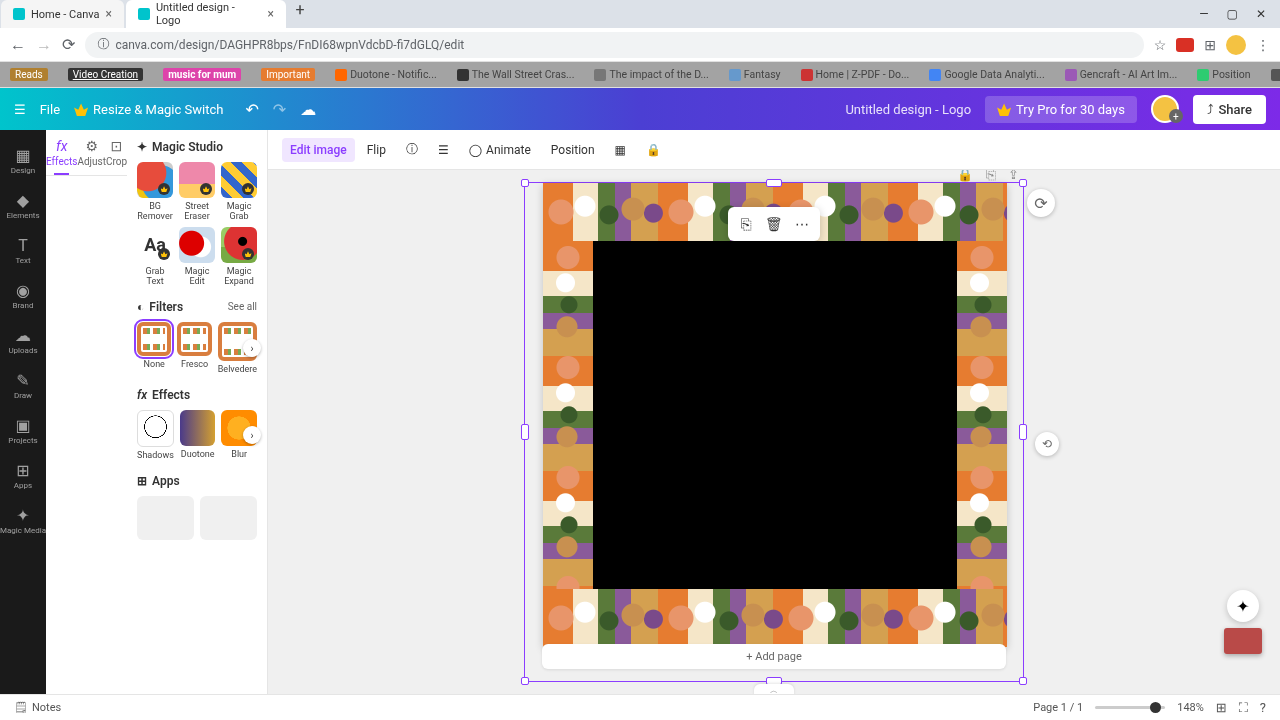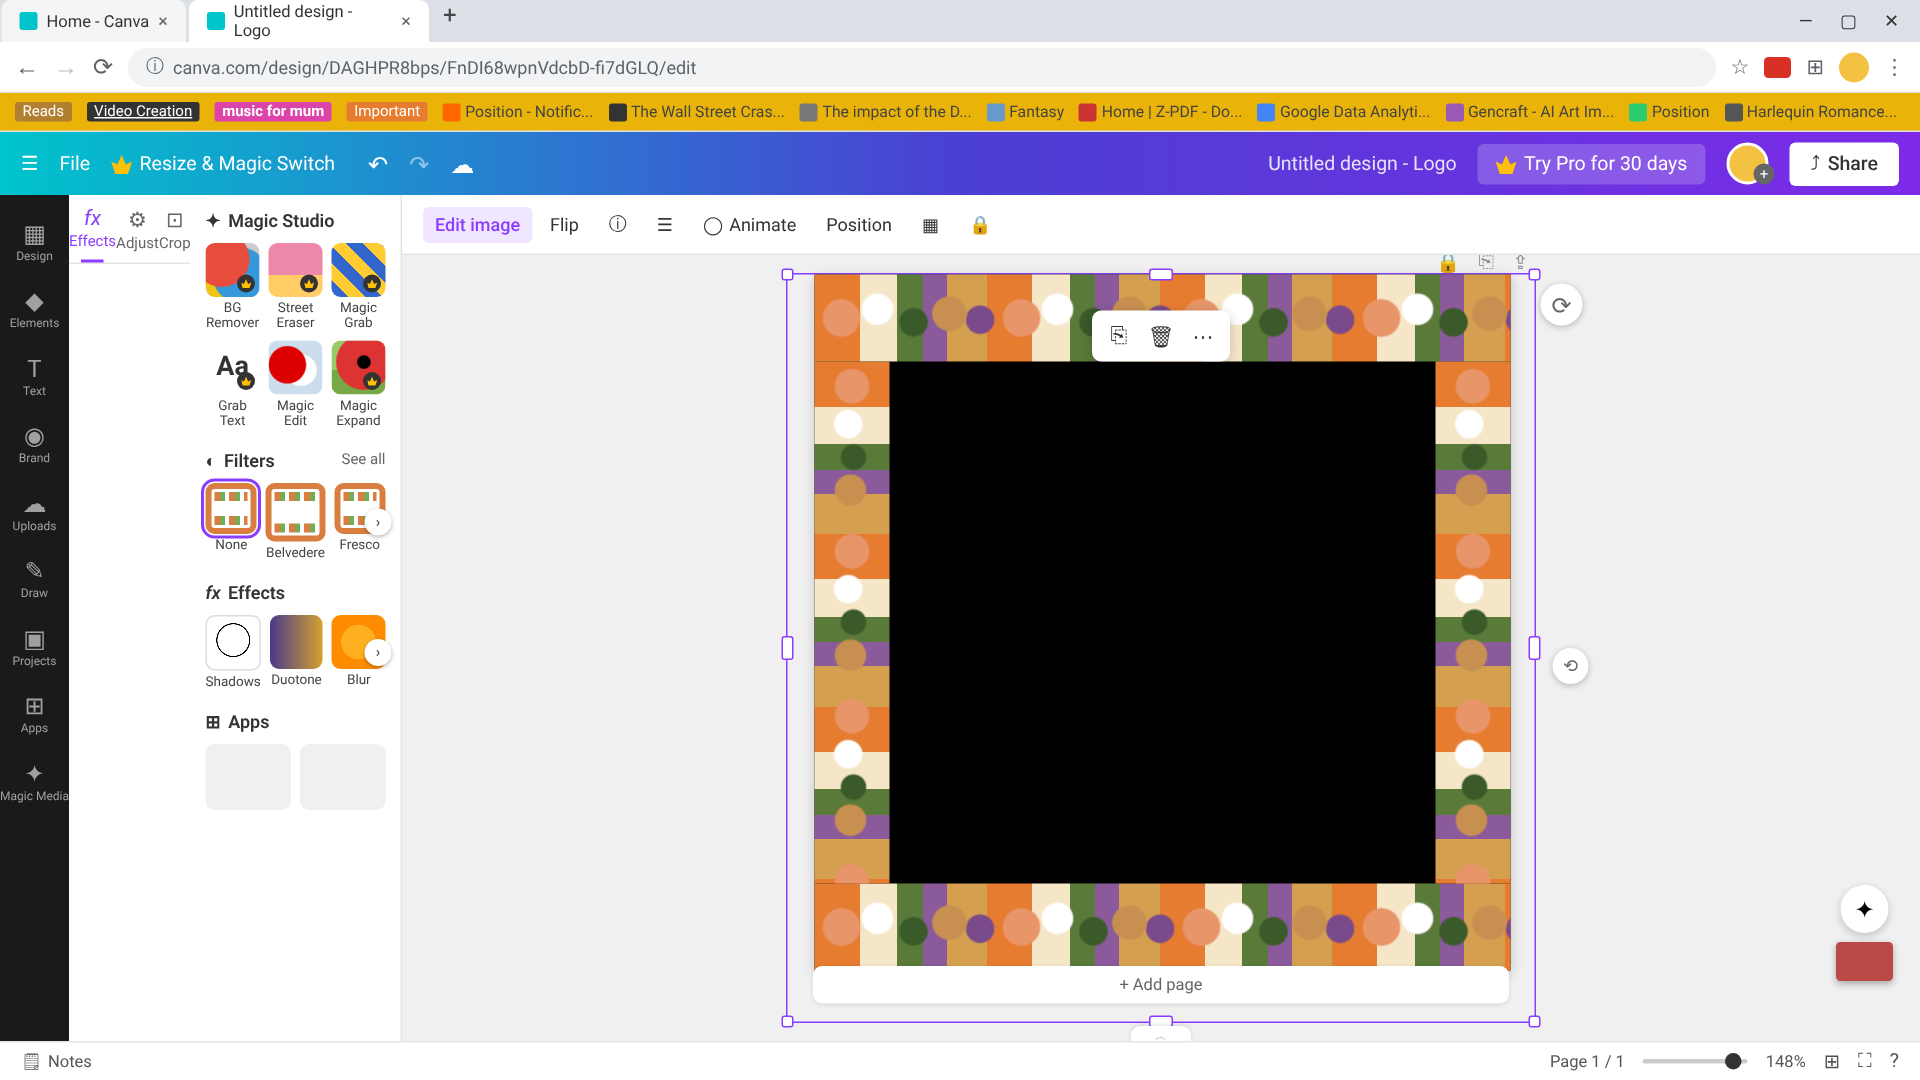--- a/index.html
+++ b/index.html
@@ -16,21 +16,21 @@
 .window-ctrls { margin-left: auto; display: flex; gap: 18px; padding-right: 14px; color: #333; font-size: 12px; }
 
 .addr-bar { background: #fff; height: 34px; display: flex; align-items: center; padding: 0 10px; gap: 10px; border-bottom: 1px solid #e0e0e0; }
 .nav-btn { color: #5f6368; font-size: 16px; cursor: pointer; }
 .nav-btn.disabled { color: #bbb; }
 .url-field { flex: 1; background: #f1f3f4; border-radius: 14px; height: 26px; display: flex; align-items: center; padding: 0 12px; font-size: 12px; color: #5f6368; gap: 6px; }
 .url-icons { display: flex; gap: 10px; align-items: center; color: #5f6368; font-size: 14px; }
 .avatar-sm { width: 20px; height: 20px; border-radius: 50%; background: #f4c242; }
 .red-badge { width: 18px; height: 14px; background: #d93025; border-radius: 3px; }
 
-.bookmarks { background: #eab308; height: 26px; display: flex; align-items: center; padding: 0 10px; gap: 10px; font-size: 10.5px; color: #444; border-bottom: 1px solid #e0e0e0; overflow: hidden; }
+.bookmarks { background: #a3a3a3; height: 26px; display: flex; align-items: center; padding: 0 10px; gap: 20px; font-size: 10.5px; color: #444; border-bottom: 1px solid #e0e0e0; overflow: hidden; }
 .bm { display: flex; align-items: center; gap: 3px; cursor: pointer; white-space: nowrap; }
 .bm-reads { background: #b08030; color: #fff; padding: 1px 5px; border-radius: 2px; font-size: 10px; }
 .bm-vid { background: #333; color: #fff; padding: 1px 5px; border-radius: 2px; font-size: 10px; text-decoration: underline; }
 .bm-music { background: #d4a; color: #fff; padding: 1px 5px; border-radius: 2px; font-size: 10px; font-weight: bold; }
 .bm-imp { background: #e67c30; color: #fff; padding: 1px 5px; border-radius: 2px; font-size: 10px; }
 .bm-icon { width: 12px; height: 12px; border-radius: 2px; background: #888; display: inline-block; }
 
 
 .canva-bar { background: linear-gradient(90deg, #00c4cc, #4b3fd3, #7d2ae8); height: 42px; display: flex; align-items: center; padding: 0 14px; gap: 14px; color: #fff; font-size: 13px; }
 .menu-icon, .file-btn { cursor: pointer; }
@@ -184,21 +184,21 @@
   </div>
 </div>
 
 <div class="bookmarks">
   <span class="bm bm-reads">Reads</span>
   <span class="bm bm-vid">Video Creation</span>
   <span class="bm bm-music">music for mum</span>
   <span class="bm bm-imp">Important</span>
   <span class="bm">
       <span class="bm-icon" style="background:#f60"></span>
-      <span>Position - Notific...</span>
+      <span>Duotone - Notific...</span>
     </span>
   <span class="bm">
       <span class="bm-icon" style="background:#333"></span>
       <span>The Wall Street Cras...</span>
     </span>
   <span class="bm">
       <span class="bm-icon" style="background:#777"></span>
       <span>The impact of the D...</span>
     </span>
   <span class="bm">
@@ -355,25 +355,25 @@
           <span>Filters</span>
           <span class="see-all">See all</span>
         </div>
       <div class="grid3" style="position:relative">
         <div class="tool-card">
             <div class="filter-thumb selected"></div>
             <span class="tool-label">None</span>
           </div>
         <div class="tool-card">
             <div class="filter-thumb"></div>
+            <span class="tool-label">Fresco</span>
+          </div>
+        <div class="tool-card">
+            <div class="filter-thumb"></div>
             <span class="tool-label">Belvedere</span>
-          </div>
-        <div class="tool-card">
-            <div class="filter-thumb"></div>
-            <span class="tool-label">Fresco</span>
           </div>
         <div class="arrow-r">›</div>
       </div>
 
       <div class="section-head">
           <span><i>fx</i></span>
           <span>Effects</span>
         </div>
       <div class="eff-row">
         <div class="tool-card">

